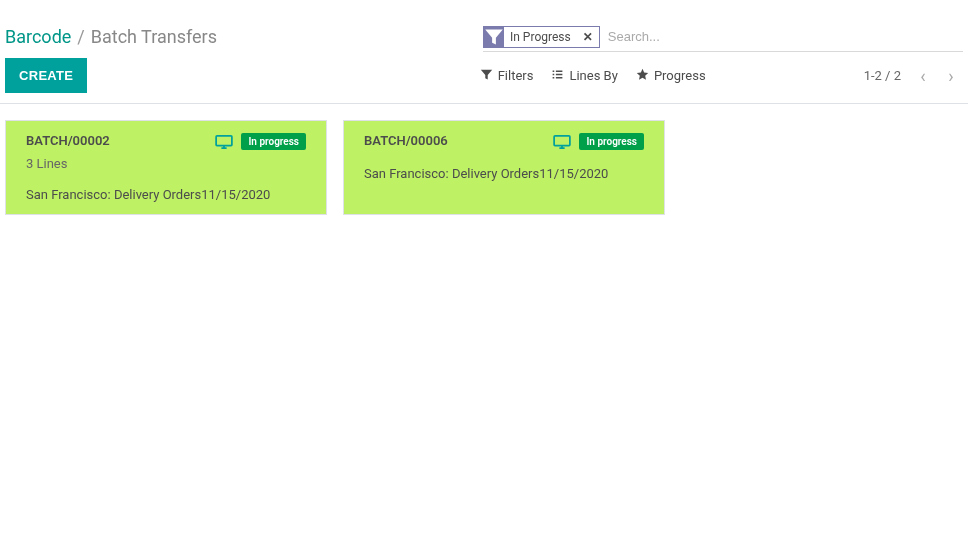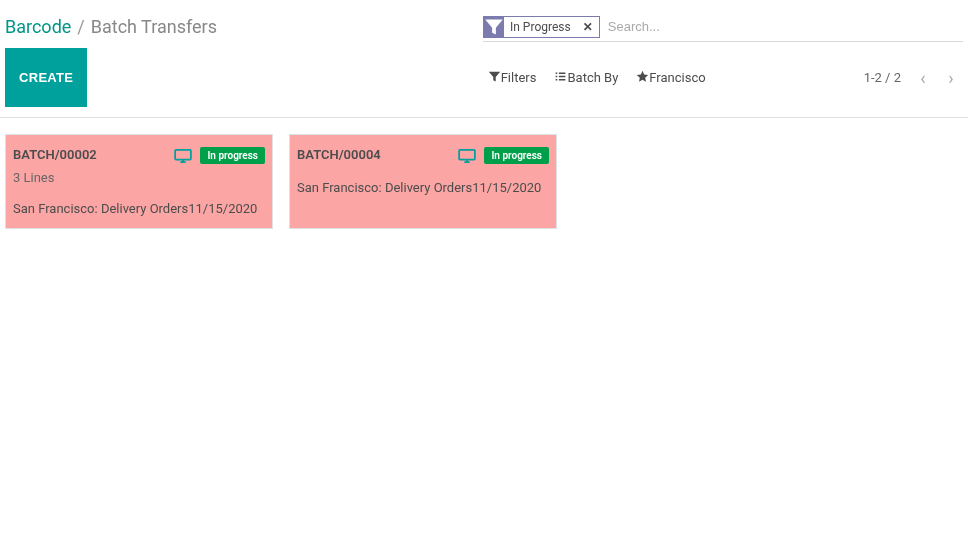--- a/index.html
+++ b/index.html
@@ -1,44 +1,44 @@
 <!DOCTYPE html>
 <html><head>
   <meta charset="utf-8">
   <style>
     * { box-sizing: border-box; margin: 0; padding: 0; }
     body { font-family: -apple-system, BlinkMacSystemFont, "Segoe UI", Roboto, "Helvetica Neue", Arial, sans-serif; font-size: 13px; color: #4c4c4c; background: #fff; }
     
-    .topbar { display: flex; align-items: flex-start; padding: 12px 5px 0 5px; }
+    .topbar { display: flex; align-items: flex-start; padding: 22px 5px 0 5px; }
     .breadcrumb { display: flex; align-items: center; flex: 1; font-size: 18px; padding-top: 4px; }
     .breadcrumb a { color: #009688; text-decoration: none; }
     .breadcrumb .sep { color: #999; margin: 0 6px; }
     .breadcrumb .current { color: #888; text-align: center; }
     
     .searchbar { flex: 0 0 480px; display: flex; align-items: center; border-bottom: 1px solid #d9d9d9; height: 30px; }
     .facet { display: inline-flex; align-items: center; border: 1px solid #7c7bad; height: 22px; font-size: 12px; }
     .facet-icon { background: #7c7bad; color: #fff; width: 20px; height: 100%; display: flex; align-items: center; justify-content: center; }
     .facet-text { padding: 0 6px; color: #4c4c4c; }
     .facet-remove { padding: 0 6px; color: #4c4c4c; cursor: pointer; font-weight: bold; }
     .search-input { border: none; outline: none; padding: 4px 8px; font-size: 13px; flex: 1; color: #404040; }
     .search-input::placeholder { color: #aaa; }
     
     .actionbar { display: flex; align-items: center; padding: 6px 5px 10px 5px; }
-    .btn-create { background: #00a09d; color: #fff; border: none; padding: 22px 14px; font-size: 13px; font-weight: 600; cursor: pointer; letter-spacing: 0.3px; }
+    .btn-create { background: #00a09d; color: #fff; border: none; padding: 10px 14px; font-size: 13px; font-weight: 600; cursor: pointer; letter-spacing: 0.3px; }
     .actionbar-right { margin-left: auto; display: flex; align-items: center; gap: 18px; }
-    .filter-btn { display: flex; align-items: center; color: #4c4c4c; cursor: pointer; font-size: 13px; }
+    .filter-btn { display: flex; align-items: center; gap: 5px; color: #4c4c4c; cursor: pointer; font-size: 13px; }
     .filter-btn svg { width: 13px; height: 13px; }
     .paging { display: flex; align-items: center; gap: 10px; margin-left: 140px; color: #666; justify-content: flex-end; }
     .paging-arrows { display: flex; gap: 4px; }
     .paging-arrow { width: 24px; height: 24px; display: flex; align-items: center; justify-content: center; color: #aaa; cursor: pointer; font-size: 18px; }
     
     .divider { border-top: 1px solid #dee2e6; }
     
     .kanban { display: flex; flex-wrap: wrap; gap: 16px; padding: 16px 5px; }
-    .card { border: 1px solid #dee2e6; width: 268px; padding: 12px 7px; background: #fca5a5; cursor: pointer; }
+    .card { border: 1px solid #dee2e6; width: 322px; padding: 12px 20px; background: #bef264; cursor: pointer; }
     .card-top { display: flex; align-items: flex-start; }
     .card-title-block { flex: 1; }
     .card-title { font-weight: 600; color: #4c4c4c; font-size: 13px; }
     .card-sub { color: #666; margin-top: 8px; font-size: 13px; }
     .card-right { display: flex; align-items: center; gap: 8px; }
     .monitor-icon { color: #00a09d; }
     .monitor-icon svg { width: 18px; height: 14px; display: block; }
     .badge { background: #00a04a; color: #fff; font-size: 10px; font-weight: 600; padding: 3px 7px; border-radius: 2px; }
     .card-bottom { display: flex; justify-content: flex-start; margin-top: 16px; color: #4c4c4c; font-size: 13px; }
   </style>
@@ -75,29 +75,29 @@
           </svg>
       </span>
       <span>Filters</span>
     </div>
     <div class="filter-btn">
       <span>
         <svg viewBox="0 0 16 16" fill="currentColor">
             <path d="M2 3h2v2H2zM6 3h8v2H6zM2 7h2v2H2zM6 7h8v2H6zM2 11h2v2H2zM6 11h8v2H6z"></path>
           </svg>
       </span>
-      <span>Batch By</span>
+      <span>Lines By</span>
     </div>
     <div class="filter-btn">
       <span>
         <svg viewBox="0 0 16 16" fill="currentColor">
             <path d="M8 1l2 4.5 5 .5-3.7 3.5 1 5L8 12l-4.3 2.5 1-5L1 6l5-.5z"></path>
           </svg>
       </span>
-      <span>Francisco</span>
+      <span>Progress</span>
     </div>
     <div class="paging">
       <span>1-2 / 2</span>
       <div class="paging-arrows">
         <span class="paging-arrow">‹</span>
         <span class="paging-arrow">›</span>
       </div>
     </div>
   </div>
 </div>
@@ -123,21 +123,21 @@
     </div>
     <div class="card-bottom">
       <span>San Francisco: Delivery Orders</span>
       <span>11/15/2020</span>
     </div>
   </div>
 
   <div class="card">
     <div class="card-top">
       <div class="card-title-block">
-        <div class="card-title">BATCH/00004</div>
+        <div class="card-title">BATCH/00006</div>
       </div>
       <div class="card-right">
         <span class="monitor-icon">
           <svg viewBox="0 0 20 16" fill="none" stroke="currentColor" stroke-width="2">
               <rect x="1" y="1" width="18" height="11" rx="1"></rect>
               <path d="M7 15h6M10 12v3"></path>
             </svg>
         </span>
         <span class="badge">In progress</span>
       </div>

